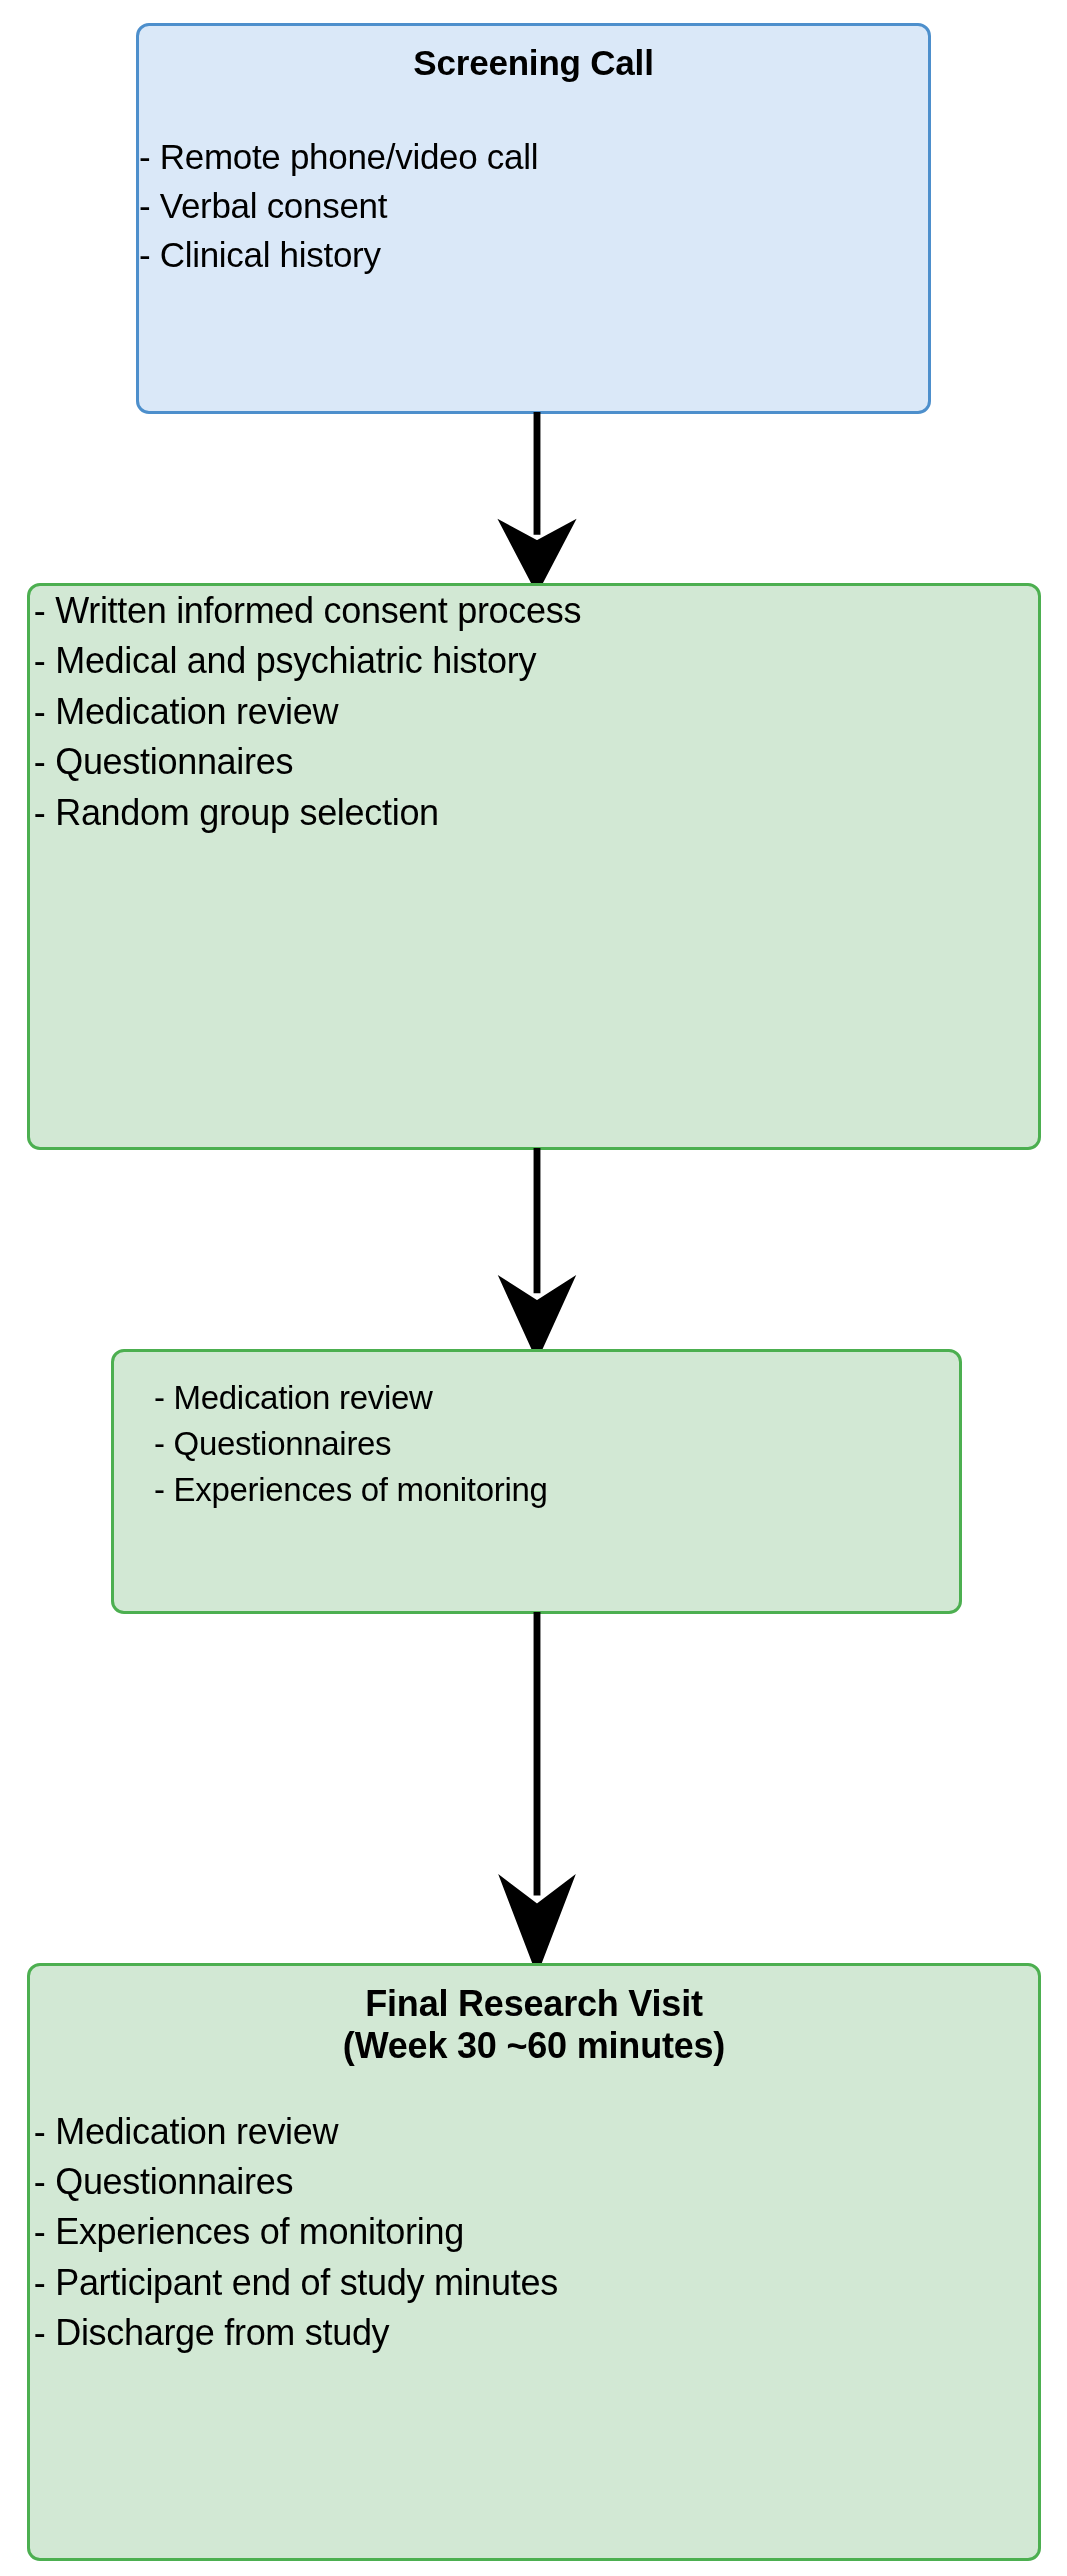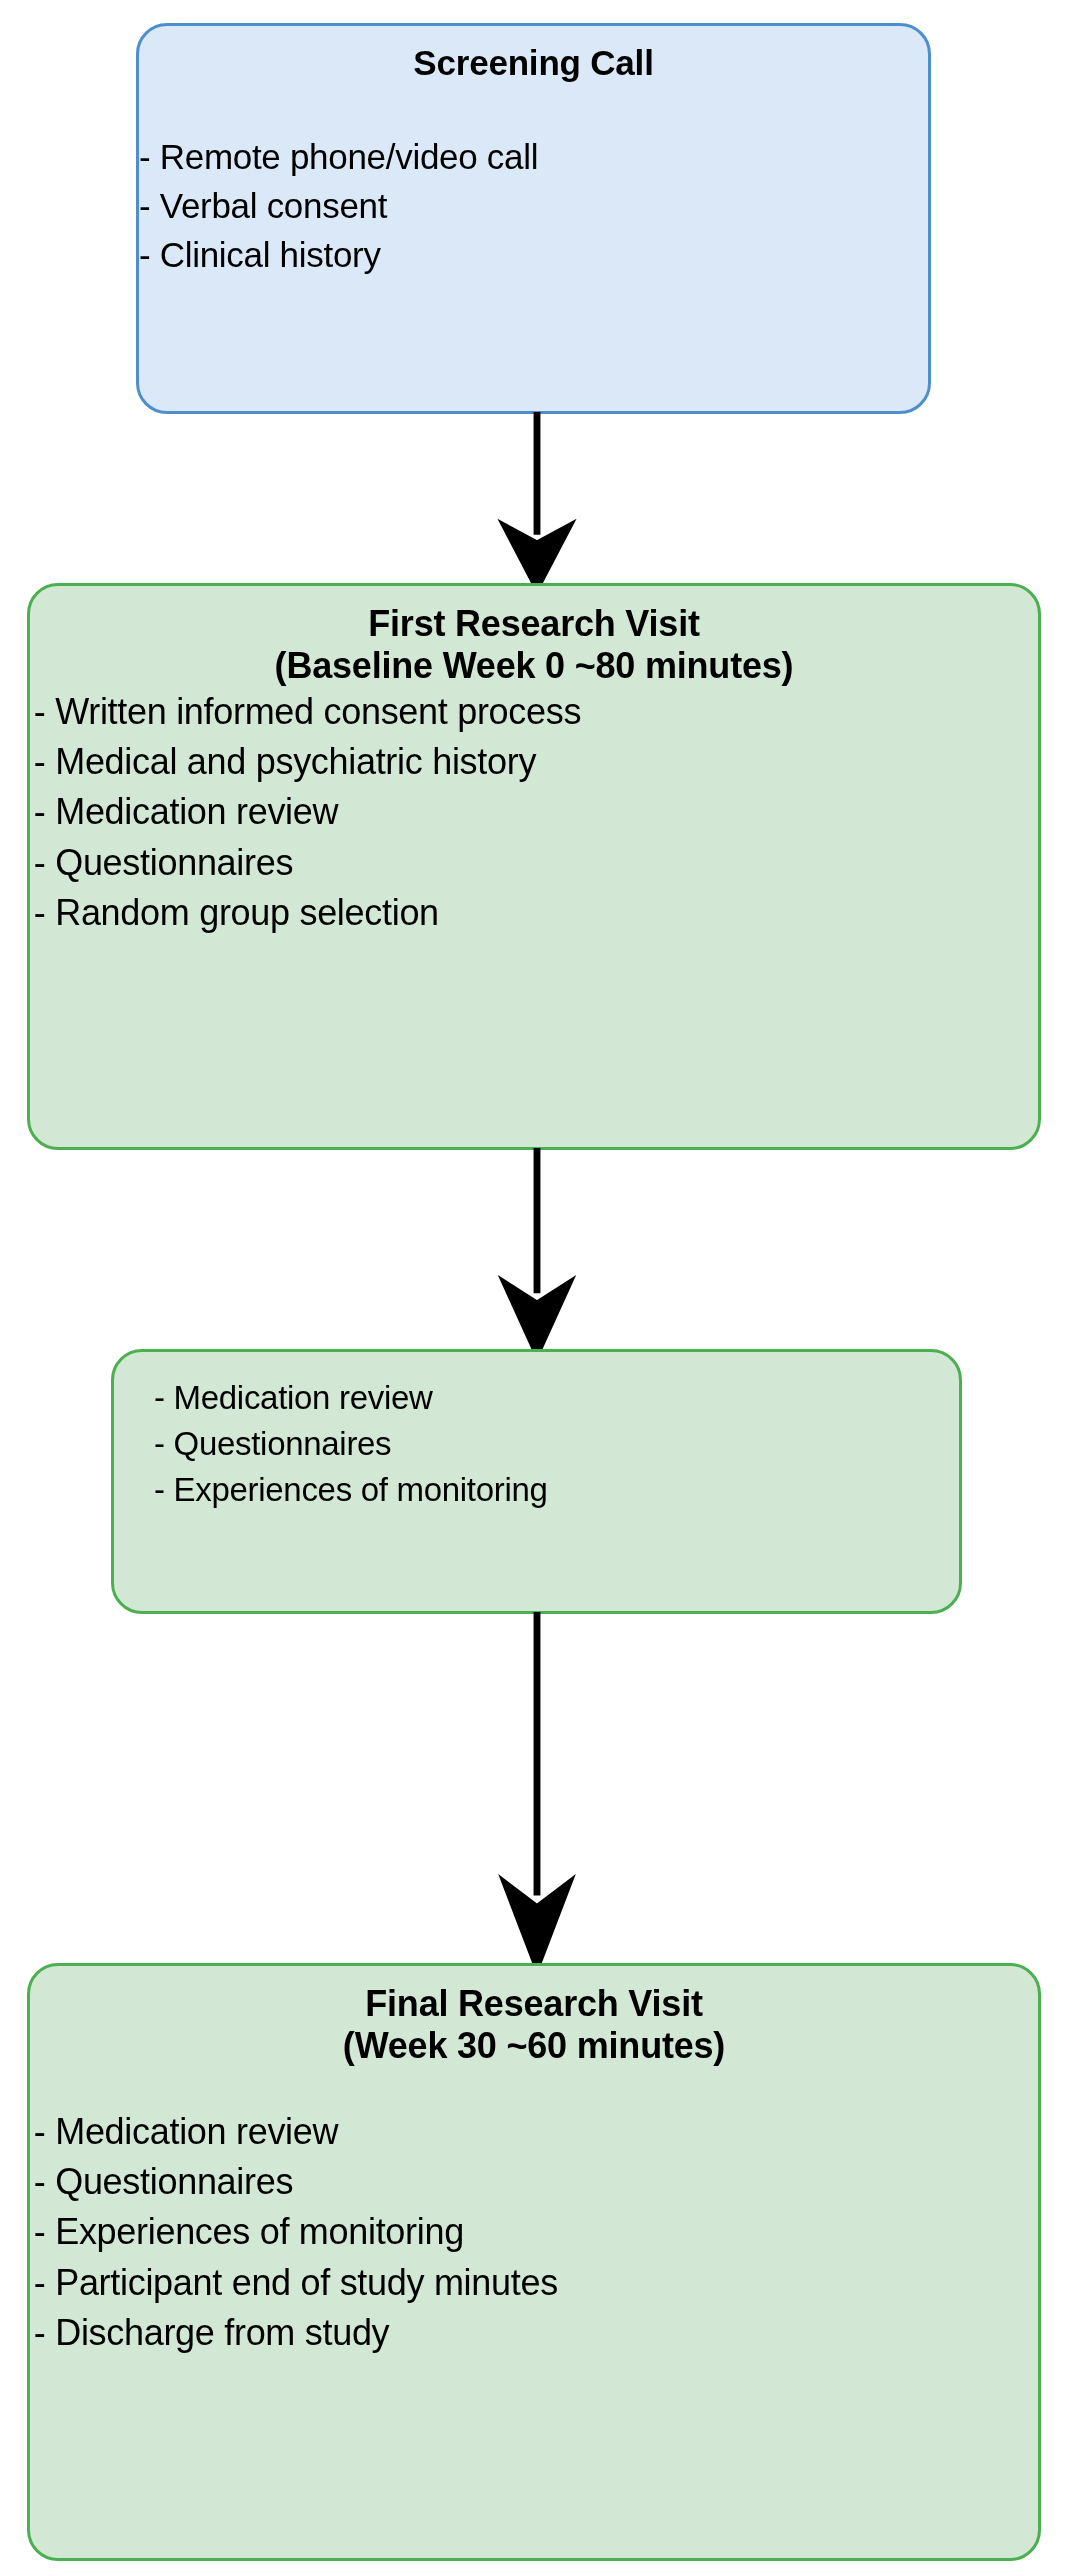--- a/index.html
+++ b/index.html
@@ -13,21 +13,21 @@
   #canvas {
     position: relative;
     width: 1068px;
     height: 2576px;
     background: #ffffff;
     overflow: hidden;
   }
   .node {
     position: absolute;
     box-sizing: border-box;
-    border-radius: 31px;
+    border-radius: 13px;
     border-style: solid;
     border-width: 3.8px;
     text-align: center;
     overflow: hidden;
   }
   .node.blue {
     background: #dae8f8;
     border-color: #4d8fcc;
   }
   .node.green {
@@ -146,22 +146,20 @@
     </ul>
   </div>
 
   <div class="arrow" id="arrow-1">
     <svg viewBox="0 0 110 228" preserveAspectRatio="none">
       <path d="M55 0 L55 160 M55 228 L14 150 L55 172 L96 150 Z" fill="#000000" stroke="#000000" stroke-width="9" stroke-linejoin="miter"></path>
     </svg>
   </div>
 
   <div class="node green" id="node-first-visit">
-    <div class="node-title">First Research Visit
-(Baseline Week 0 ~80 minutes)</div>
     <ul class="node-list">
       <li>- Written informed consent process</li>
       <li>- Medical and psychiatric history</li>
       <li>- Medication review</li>
       <li>- Questionnaires</li>
       <li>- Random group selection</li>
     </ul>
   </div>
 
   <div class="arrow" id="arrow-2">

